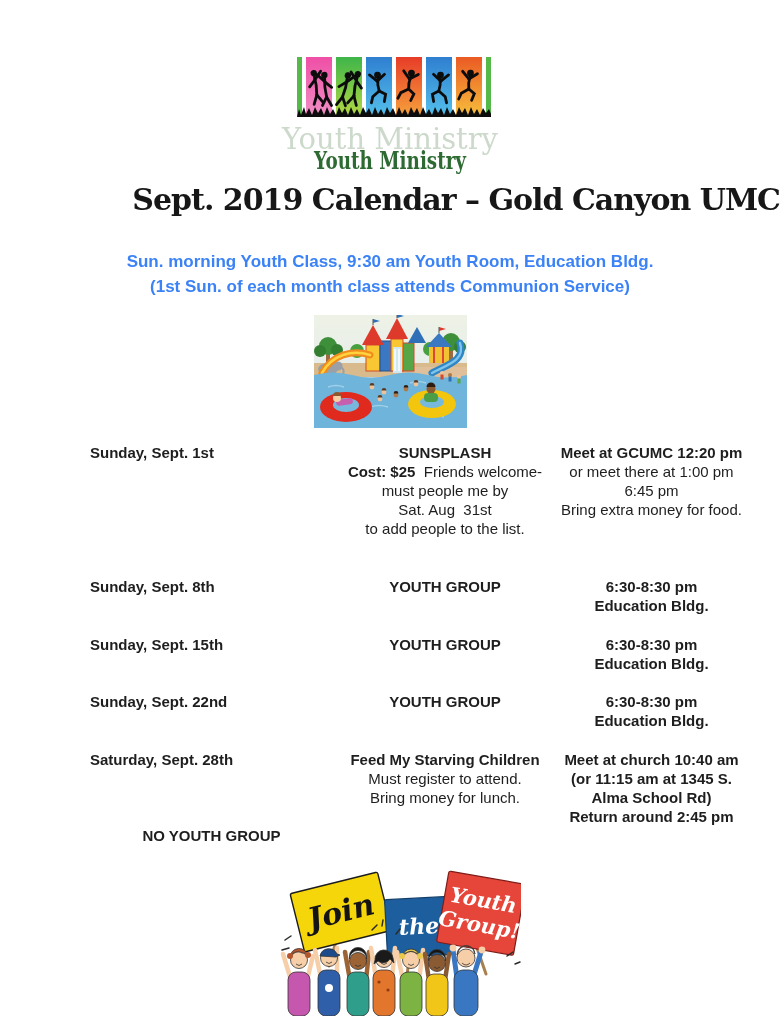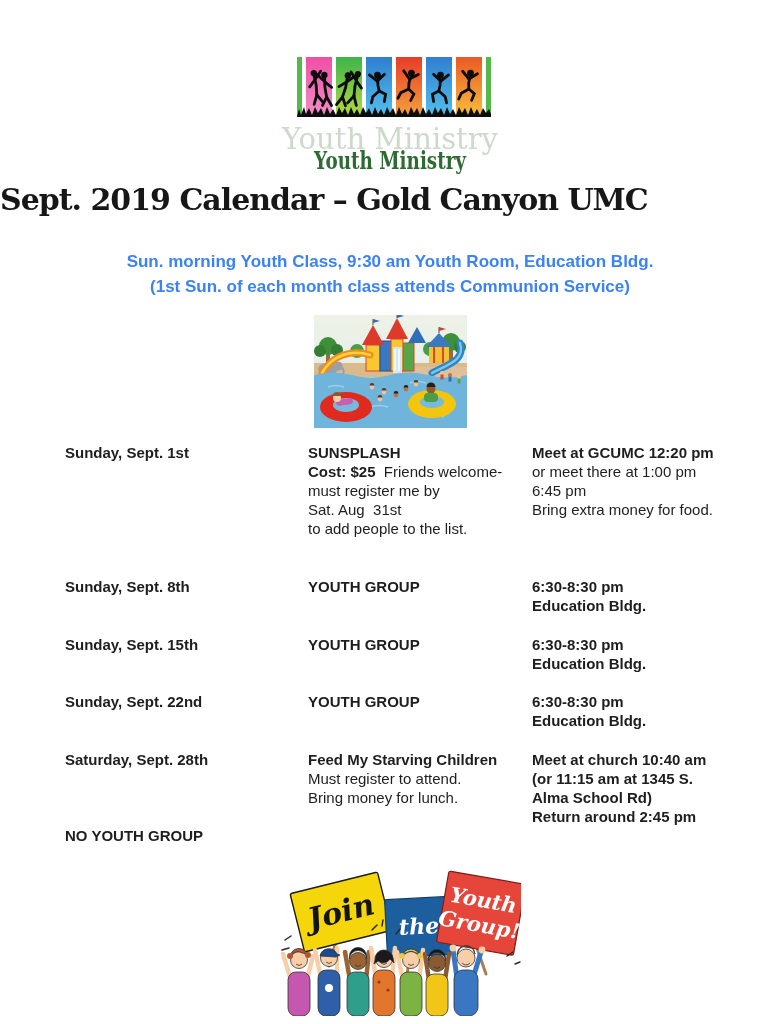--- a/index.html
+++ b/index.html
@@ -3,41 +3,41 @@
 <meta charset="utf-8">
 <style>
   html,body{margin:0;padding:0;background:#ffffff;}
   .page{position:relative;width:780px;height:1024px;margin:12px auto;background:#fff;
         font-family:"Liberation Sans",sans-serif;color:#1e1e1e;overflow:hidden;}
 
   
   .logo{position:absolute;top:45px;left:50%;transform:translateX(-50%);}
 
   
-  .title{position:absolute;top:170px;left:0;width:100%;text-align:left;
+  .title{position:absolute;top:170px;left:0;width:100%;text-align:right;
          font-family:"DejaVu Serif",serif;font-weight:700;font-size:30px;letter-spacing:-1px;color:#171717;}
 
   
   .subtitle{position:absolute;top:237px;left:0;width:100%;text-align:center;
             font-weight:700;font-size:17px;line-height:25px;color:#3b82f6;}
 
   
   .waterpark{position:absolute;top:303px;left:314px;}
 
   
   .schedule{position:absolute;top:431px;left:0;width:780px;}
-  .srow{display:grid;grid-template-columns:243px 224px 1fr;padding:0 34px 0 65px;
+  .srow{display:grid;grid-template-columns:243px 224px 1fr;padding:0 34px 0 90px;
         font-size:15px;line-height:19px;}
   .srow:nth-child(1){margin-bottom:39px;}
   .srow:nth-child(2){margin-bottom:20px;}
   .srow:nth-child(3){margin-bottom:19px;}
   .srow:nth-child(4){margin-bottom:20px;}
   .srow .date{font-weight:700;}
   .srow .b{font-weight:700;}
-  .line{white-space:pre-wrap;}
+  .line{white-space:pre-wrap;text-align:center;}
 
   
   .footer-art{position:absolute;top:852px;left:279px;}
 
   .sign-text{font-family:"DejaVu Serif",serif;font-style:italic;font-weight:700;}
 </style>
 </head>
 <body>
 
 <div class="page">
@@ -235,21 +235,21 @@
       </g>
     </svg>
   </div>
 
   <div class="schedule">
       <div class="srow">
         <div class="col date">Sunday, Sept. 1st</div>
         <div class="col event">
           <div class="line"><span class="b">SUNSPLASH</span></div>
           <div class="line"><span class="b">Cost: $25</span><span>  Friends welcome-</span></div>
-          <div class="line"><span>must register me by</span></div>
+          <div class="line"><span>must people me by</span></div>
           <div class="line"><span>Sat. Aug  31st</span></div>
           <div class="line"><span>to add people to the list.</span></div>
         </div>
         <div class="col details">
           <div class="line"><span class="b">Meet at GCUMC 12:20 pm</span></div>
           <div class="line"><span>or meet there at 1:00 pm</span></div>
           <div class="line"><span>6:45 pm</span></div>
           <div class="line"><span>Bring extra money for food.</span></div>
         </div>
       </div>

